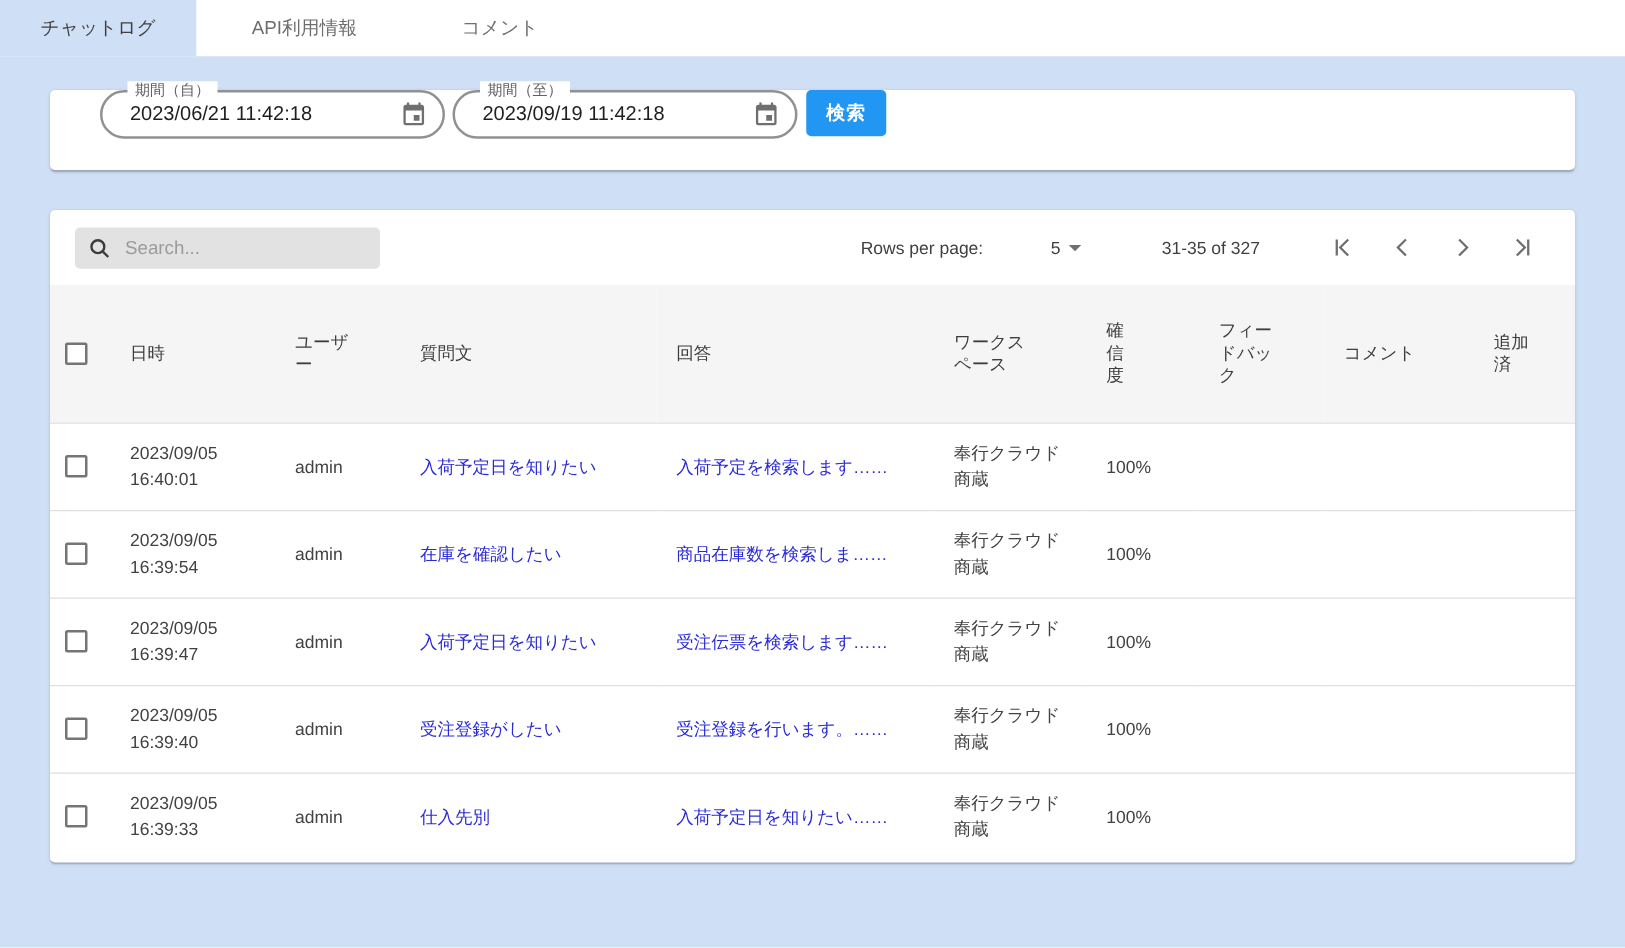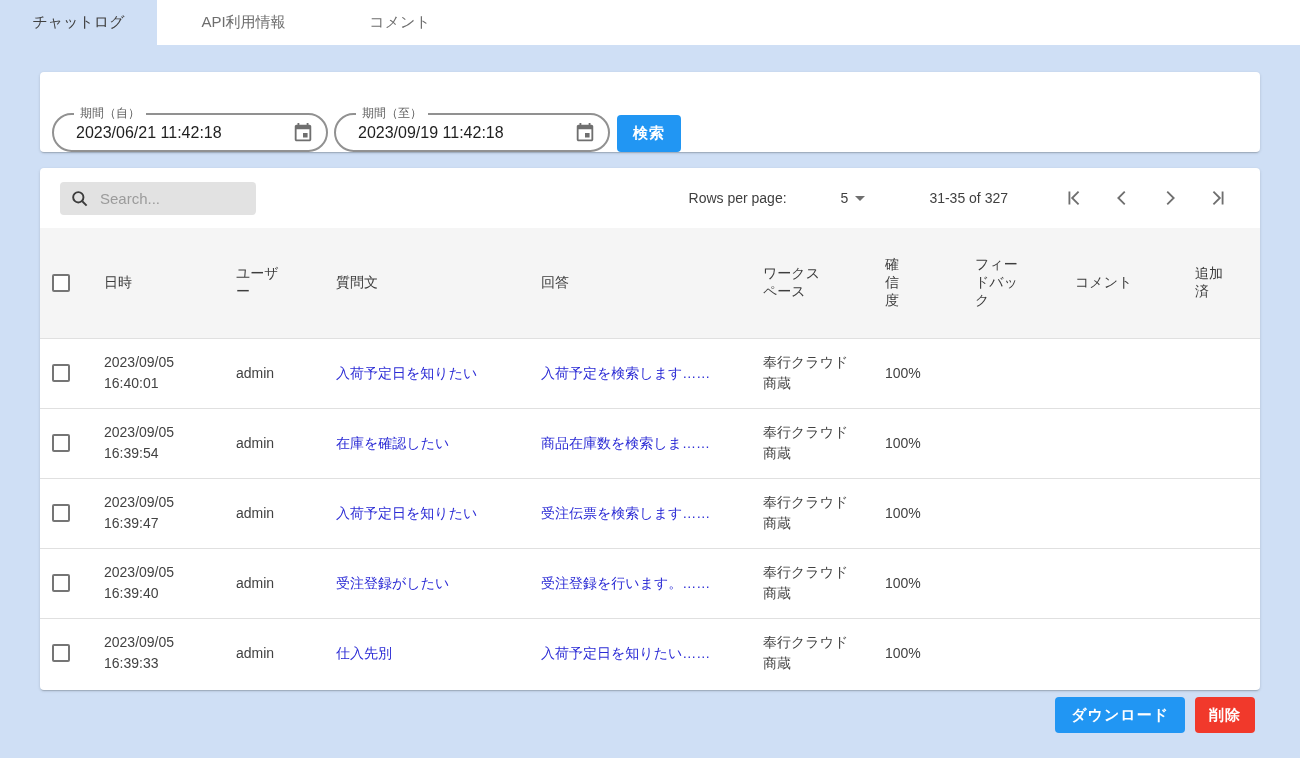--- a/index.html
+++ b/index.html
@@ -19,43 +19,43 @@
   .tab{display:flex; align-items:center; justify-content:center;
        font-size:15px; color:#6e6e6e; cursor:pointer; user-select:none;}
   .tab.active{background:var(--page-bg); color:#404040;}
   .tab:nth-child(1){width:157px;}
   .tab:nth-child(2){width:173px;}
   .tab:nth-child(3){width:140px;}
 
   
   .card{background:#fff; border-radius:4px;
         box-shadow:0 2px 1px -1px rgba(0,0,0,.14),0 1px 3px rgba(0,0,0,.16);}
-  .filter-card{position:absolute; left:40px; top:72px; width:1220px; height:80px;
-        display:flex; align-items:flex-end; padding-left:12px;}
+  .filter-card{position:absolute; left:40px; top:72px; width:1220px; height:64px;
+        display:flex; align-items:flex-start; padding-left:40px;}
   .datefield{position:relative; width:276px; height:39px; border:2px solid #919191;
         border-radius:20px; display:flex; align-items:center;
         padding:0 12px 0 22px; cursor:text;}
   .datefield + .datefield{margin-left:6px;}
   .dlabel{position:absolute; top:-9px; left:20px; background:#fff; padding:0 6px;
         font-size:12px; color:#616161; white-space:nowrap; line-height:14px;}
   .dvalue{font-size:16px; color:#1f1f1f; flex:1; white-space:nowrap;}
   .cal{display:flex; align-items:center; cursor:pointer;}
   .cal svg{width:22px; height:22px; fill:#6f6f6f;}
 
   .btn{height:37px; border:none; border-radius:4px; color:#fff; font-weight:bold;
        font-size:15px; padding:0 16px; cursor:pointer; font-family:inherit;
        letter-spacing:1px;}
   .btn-search{background:var(--accent); margin-left:7px;}
   .btn-filter{background:var(--filter-button-bg); margin-left:13px; padding:0 18px;}
 
   
   .table-card{position:absolute; left:40px; top:168px; width:1220px; height:522px;
         overflow:hidden;}
   .toolbar{height:60px; display:flex; align-items:center; padding:0 18px 0 20px;}
-  .searchbox{width:196px; height:33px; background:#e2e2e2; border-radius:4px;
+  .searchbox{width:244px; height:33px; background:#e2e2e2; border-radius:4px;
         display:flex; align-items:center; padding:0 10px; gap:9px;}
   .searchbox svg{flex:none;}
   .searchbox input{border:none; background:transparent; outline:none;
         font-size:15px; color:#333; width:100%; font-family:inherit;}
   .searchbox input::placeholder{color:#9b9b9b;}
 
   .pagination{margin-left:auto; display:flex; align-items:center;
         font-size:14px; color:#3f3f3f;gap:32px;}
   .pager-select{display:flex; align-items:center; gap:7px; margin-left:22px;
         cursor:pointer;}
@@ -281,18 +281,14 @@
 商蔵</span></td>
           <td><span>100%</span></td>
           <td><span></span></td>
           <td><span></span></td>
           <td><span></span></td>
         </tr>
       </tbody>
     </table>
   </div>
 
-  <div class="footer-actions">
-    <button class="btn btn-download">ダウンロード</button>
-    <button class="btn btn-delete">削除</button>
-  </div>
 
 </div>
 
 </body></html>

